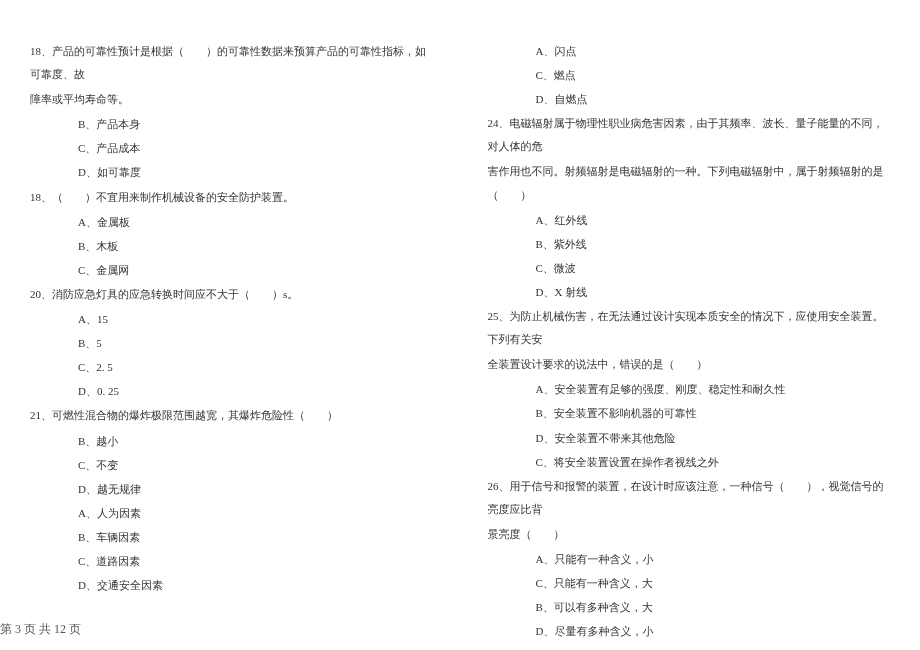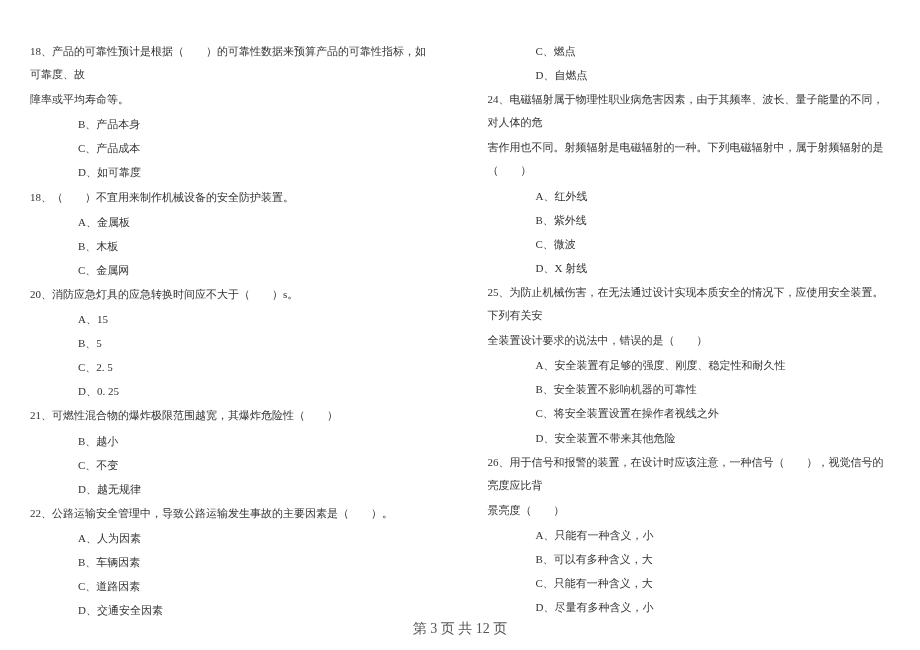--- a/index.html
+++ b/index.html
@@ -34,22 +34,22 @@
     }
     .option {
       padding-left: 48px;
       margin-bottom: 1px;
     }
     .footer {
       position: absolute;
       bottom: 12px;
       left: 0;
       width: 100%;
-      text-align: center;
-      font-size: 14px;
+      text-align: left;
+      font-size: 12px;
       color: #555;
     }
   </style>
 </head>
 <body>
 
 <div class="columns">
   <div class="col">
     <div class="question-stem">18、产品的可靠性预计是根据（　　）的可靠性数据来预算产品的可靠性指标，如可靠度、故</div>
     <div class="cont-line">障率或平均寿命等。</div>
@@ -66,49 +66,49 @@
     <div class="option">A、15</div>
     <div class="option">B、5</div>
     <div class="option">C、2. 5</div>
     <div class="option">D、0. 25</div>
 
     <div class="question-stem">21、可燃性混合物的爆炸极限范围越宽，其爆炸危险性（　　）</div>
     <div class="option">B、越小</div>
     <div class="option">C、不变</div>
     <div class="option">D、越无规律</div>
 
-    <div class="question-stem">22、公路运输安全管理中，导致公路运输发生事故的主要因素是（　　）。</div>
     <div class="option">A、人为因素</div>
     <div class="option">B、车辆因素</div>
     <div class="option">C、道路因素</div>
     <div class="option">D、交通安全因素</div>
 
   </div>
 
   <div class="col">
+    <div class="option">A、闪点</div>
     <div class="option">C、燃点</div>
     <div class="option">D、自燃点</div>
 
     <div class="question-stem">24、电磁辐射属于物理性职业病危害因素，由于其频率、波长、量子能量的不同，对人体的危</div>
     <div class="cont-line">害作用也不同。射频辐射是电磁辐射的一种。下列电磁辐射中，属于射频辐射的是（　　）</div>
     <div class="option">A、红外线</div>
     <div class="option">B、紫外线</div>
     <div class="option">C、微波</div>
     <div class="option">D、X 射线</div>
 
     <div class="question-stem">25、为防止机械伤害，在无法通过设计实现本质安全的情况下，应使用安全装置。下列有关安</div>
     <div class="cont-line">全装置设计要求的说法中，错误的是（　　）</div>
     <div class="option">A、安全装置有足够的强度、刚度、稳定性和耐久性</div>
     <div class="option">B、安全装置不影响机器的可靠性</div>
+    <div class="option">D、安全装置不带来其他危险</div>
     <div class="option">C、将安全装置设置在操作者视线之外</div>
-    <div class="option">D、安全装置不带来其他危险</div>
 
     <div class="question-stem">26、用于信号和报警的装置，在设计时应该注意，一种信号（　　），视觉信号的亮度应比背</div>
     <div class="cont-line">景亮度（　　）</div>
     <div class="option">A、只能有一种含义，小</div>
+    <div class="option">C、只能有一种含义，大</div>
     <div class="option">B、可以有多种含义，大</div>
-    <div class="option">C、只能有一种含义，大</div>
     <div class="option">D、尽量有多种含义，小</div>
 
   </div>
 </div>
 
 <div class="footer">第 3 页 共 12 页</div>
 
 </body></html>

